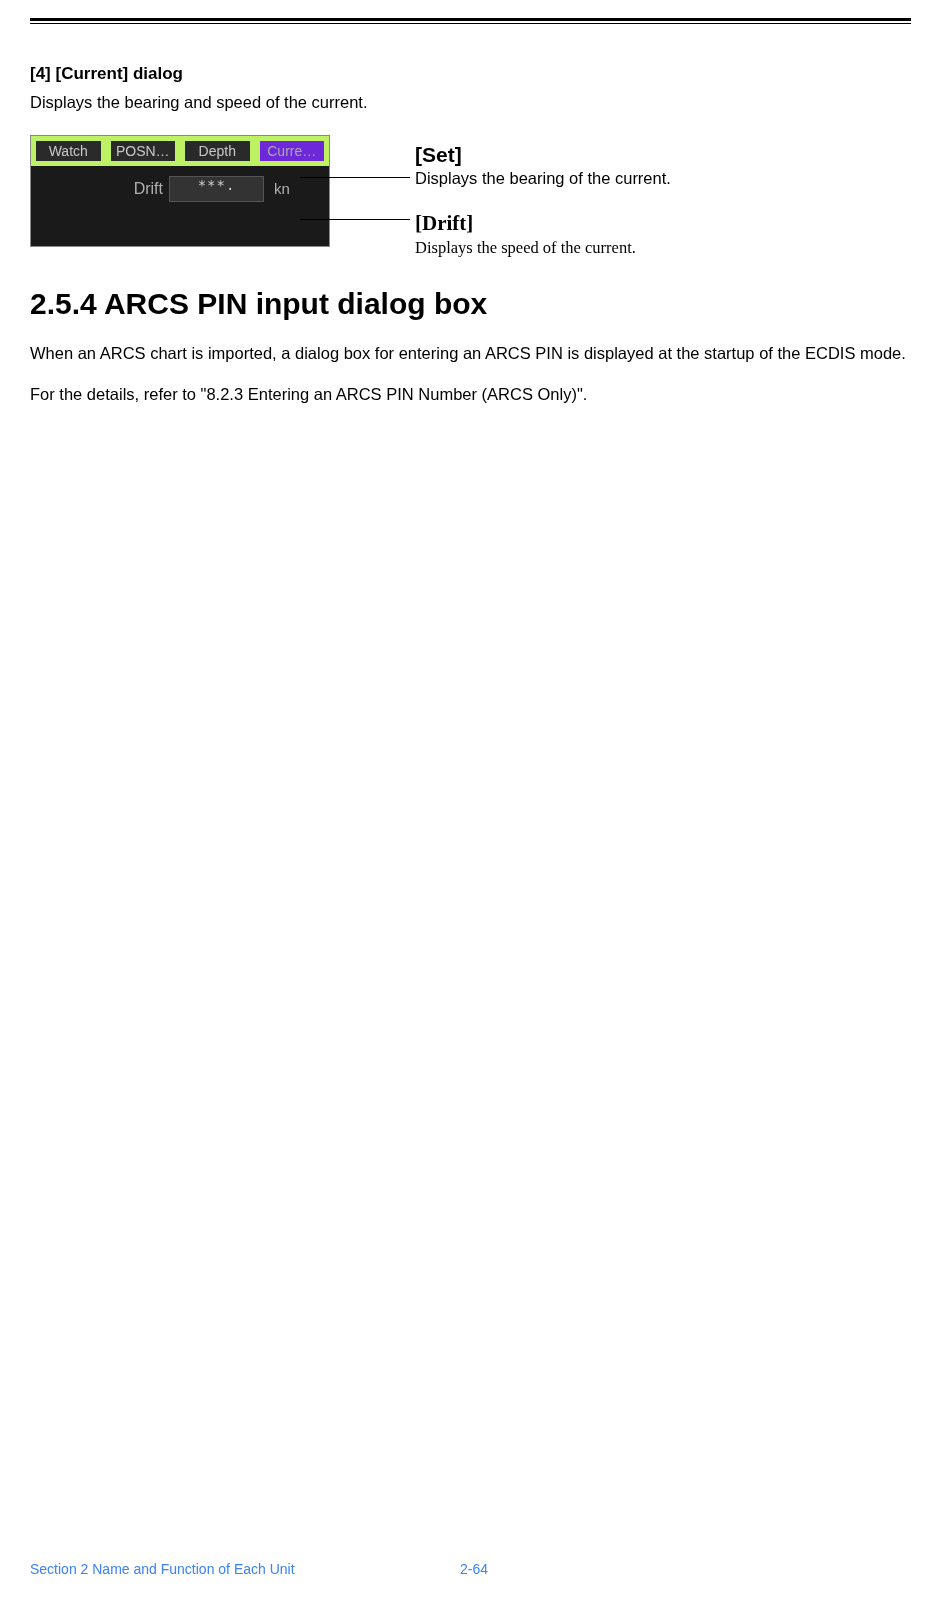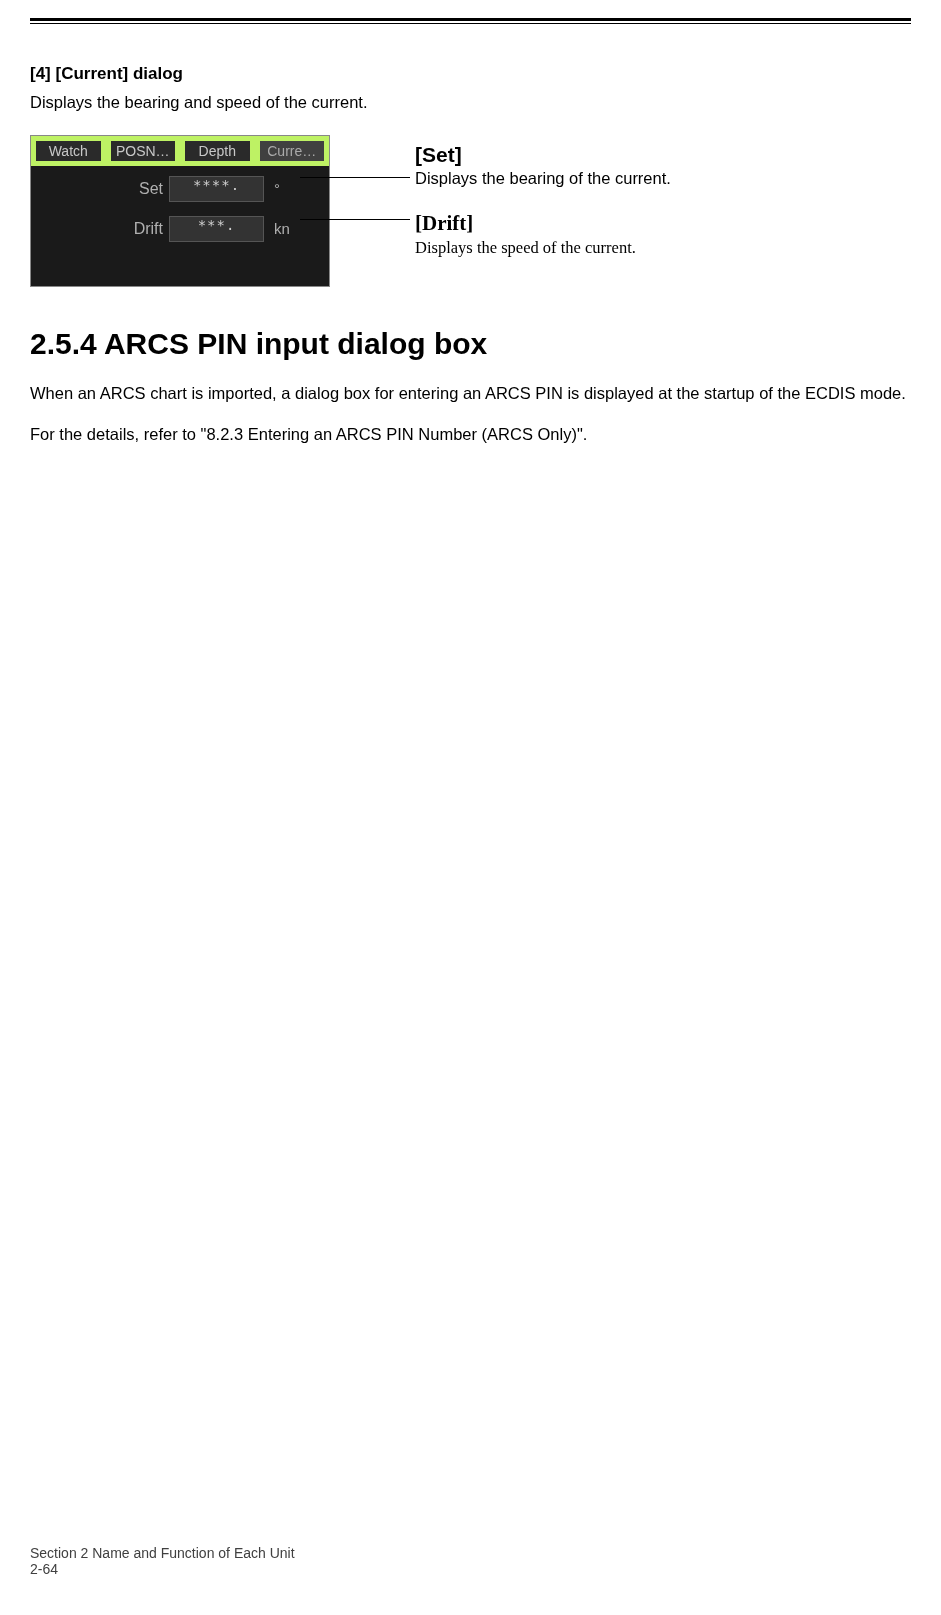--- a/index.html
+++ b/index.html
@@ -59,21 +59,21 @@
       display: flex;
       align-items: center;
       justify-content: center;
       font-size: 14px;
       color: #c8c8c8;
       border: 5px solid #bef264;
       background: #2a2a2a;
       font-family: "Segoe UI", Arial, sans-serif;
     }
     .tab.active {
-      background: #404040;
+      background: #6d28d9;
       color: #aaa;
     }
     .dialog-body {
       padding: 10px 8px 30px 8px;
     }
     .field-row {
       display: flex;
       align-items: center;
       margin-bottom: 14px;
     }
@@ -129,22 +129,21 @@
       margin-top: 30px;
       margin-bottom: 20px;
     }
     .footer {
       position: absolute;
       bottom: 38px;
       left: 30px;
       right: 30px;
       display: flex;
       font-size: 14px;
-      color: #404040;
-      flex-direction: column;
+      color: #3b82f6;
     }
     .footer-section {
       width: 430px;
       font-family: Arial, sans-serif;
     }
     .footer-page {
       font-family: Arial, sans-serif;
     }
   </style>
 </head>
@@ -160,25 +159,20 @@
   <div class="figure-row">
     <div class="dialog-box">
       <div class="tab-row">
         <div class="tab">Watch</div>
         <div class="tab">POSN…</div>
         <div class="tab">Depth</div>
         <div class="tab active">Curre…</div>
       </div>
       <div class="dialog-body">
         <div class="field-row">
-          <div class="field-label">Set</div>
-          <div class="field-input">****.</div>
-          <div class="field-unit">°</div>
-        </div>
-        <div class="field-row">
           <div class="field-label">Drift</div>
           <div class="field-input">***.</div>
           <div class="field-unit">kn</div>
         </div>
       </div>
     </div>
 
     <div class="annotations">
       <div class="leader-line" style="top: 42px; left: -30px; width: 110px;"></div>
       <div class="annotation-block" style="top: 8px; left: 85px;">

